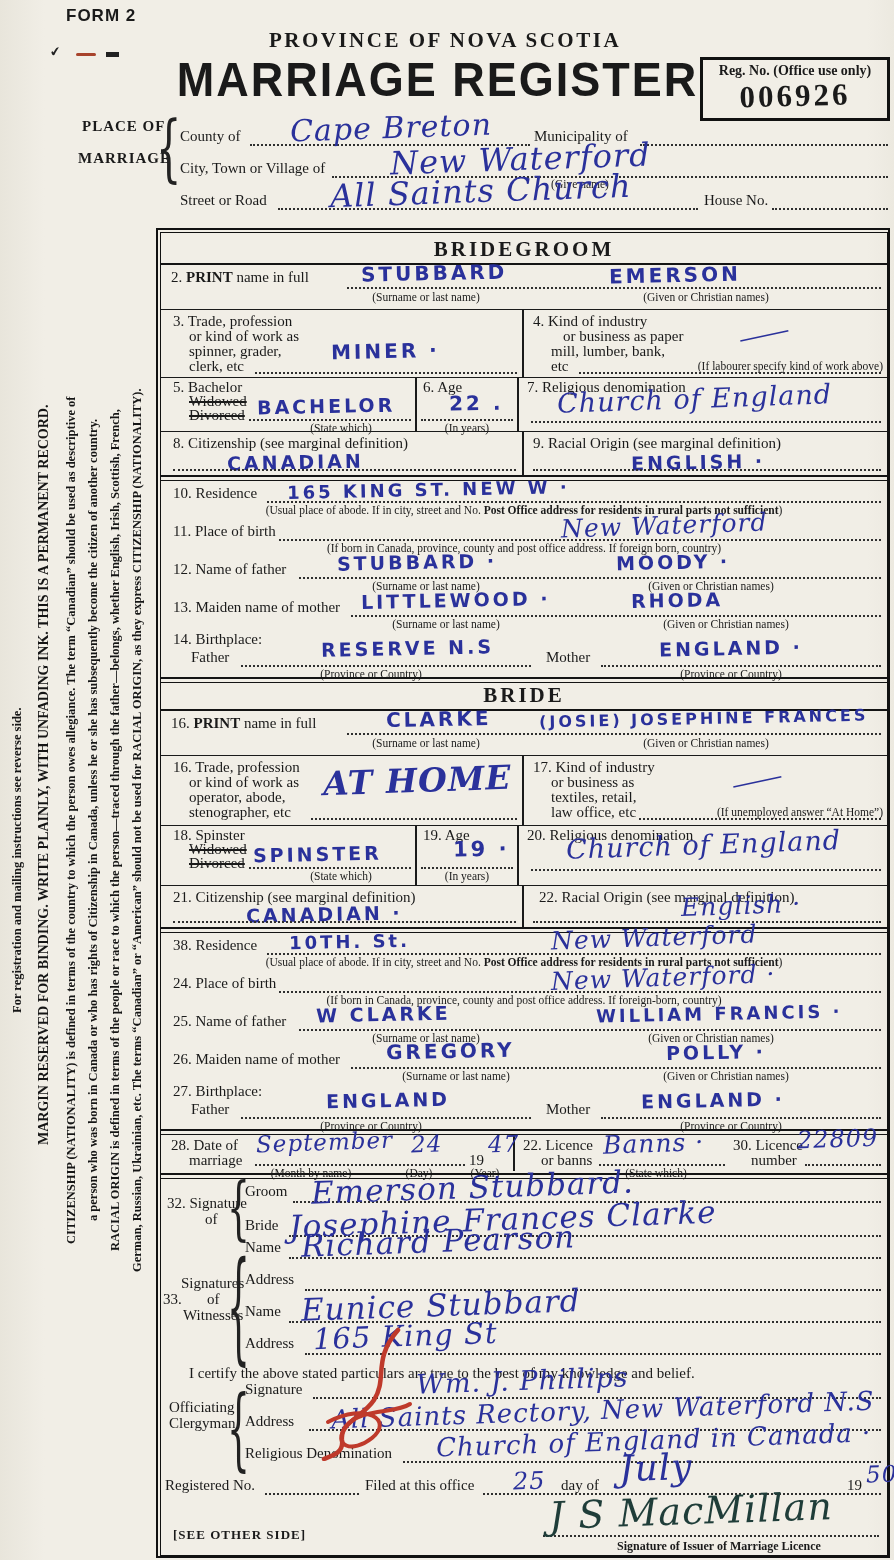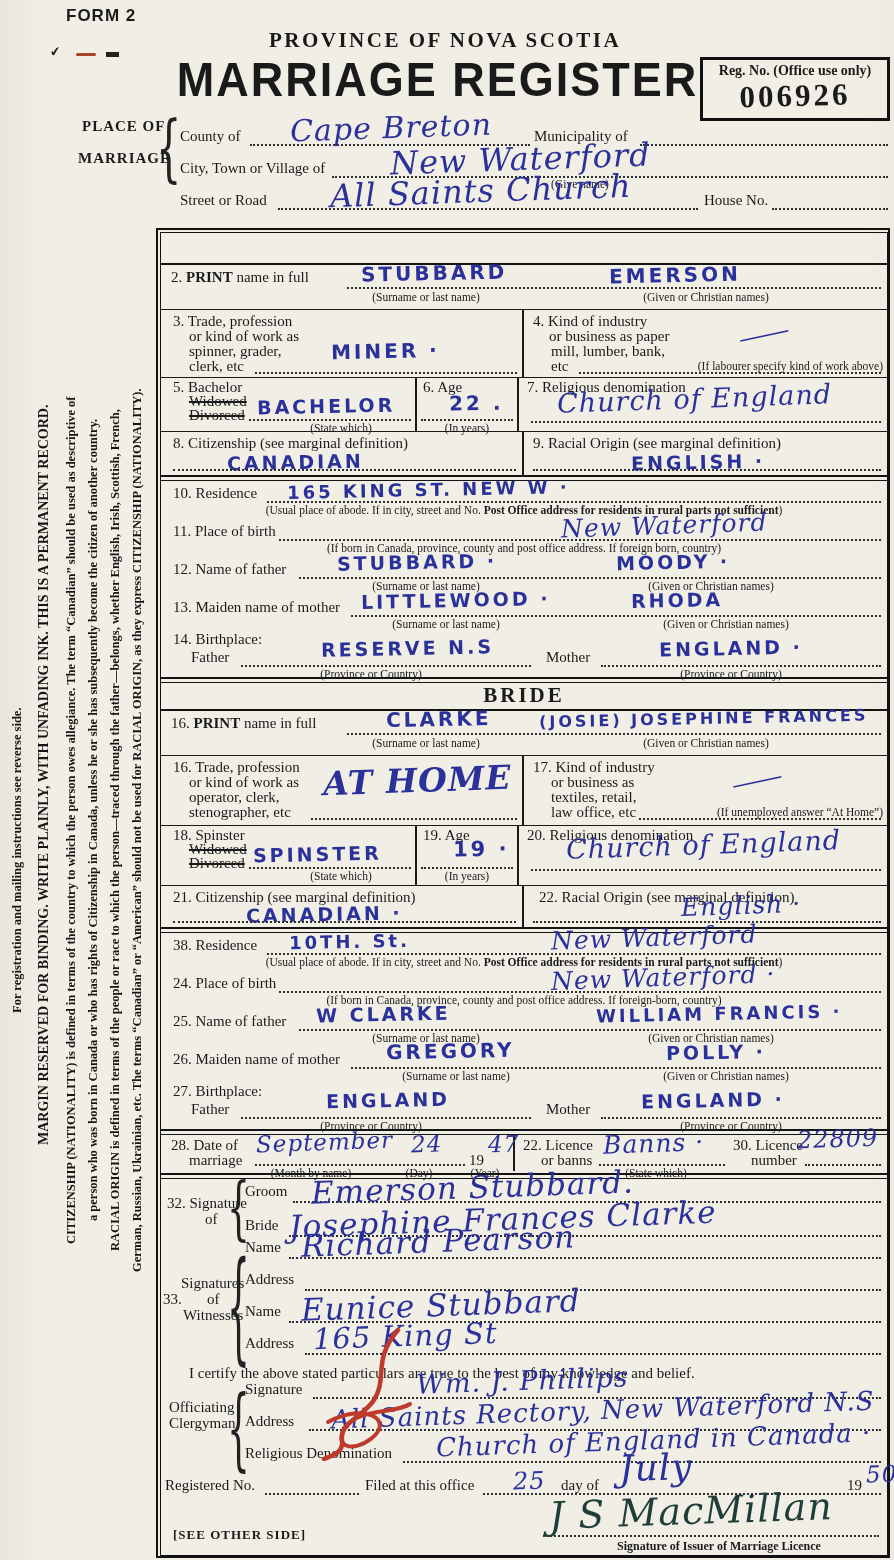--- a/index.html
+++ b/index.html
@@ -77,20 +77,21 @@
 
   <div class="lab" style="left:180px;top:192px;">Street or Road</div>
   <div class="dot" style="left:278px;top:208px;width:420px;"></div>
   <div class="hs" style="left:330px;top:172px;font-size:32px;">All Saints Church</div>
   <div class="lab" style="left:704px;top:192px;">House No.</div>
   <div class="dot" style="left:772px;top:208px;width:116px;"></div>
 
   <div class="tablewrap">
   <div class="tableinner">
 
+    <div class="sec" style="top:4px;">BRIDEGROOM</div>
     <div class="srule" style="top:30px;"></div>
 
     <div class="lab" style="left:10px;top:36px;">
       <span>2.</span>
       <span class="b">PRINT</span>
       <span>name in full</span>
     </div>
     <div class="dot" style="left:186px;top:54px;width:534px;"></div>
     <div class="hp" style="left:200px;top:28px;font-size:20px;">STUBBARD</div>
     <div class="hp" style="left:448px;top:30px;font-size:20px;">EMERSON</div>
@@ -99,21 +100,21 @@
     <div class="hl" style="top:76px;"></div>
 
     <div class="vl" style="left:361px;top:76px;height:68px;"></div>
     <div class="lab" style="left:12px;top:80px;"><span>3.</span> <span>Trade, profession</span></div>
     <div class="lab" style="left:28px;top:95px;">or kind of work as</div>
     <div class="lab" style="left:28px;top:110px;">spinner,   grader,</div>
     <div class="lab" style="left:28px;top:125px;">clerk, etc</div>
     <div class="dot" style="left:94px;top:139px;width:262px;"></div>
     <div class="hp" style="left:170px;top:106px;font-size:20px;">MINER  ·</div>
     <div class="lab" style="left:372px;top:80px;"><span>4.</span> <span>Kind of industry</span></div>
-    <div class="lab" style="left:388px;top:95px;">or business as paper</div>
+    <div class="lab" style="left:402px;top:95px;">or business as paper</div>
     <div class="lab" style="left:390px;top:110px;">mill, lumber, bank,</div>
     <div class="lab" style="left:390px;top:125px;">etc</div>
     <div class="dot" style="left:418px;top:139px;width:302px;"></div>
     <div class="small" style="left:436px;top:127px;width:286px;text-align:right;">(If labourer specify kind of work above)</div>
     <div class="dashm" style="left:592px;top:88px;">—</div>
     <div class="hl" style="top:144px;"></div>
 
     <div class="vl" style="left:254px;top:144px;height:54px;"></div>
     <div class="vl" style="left:356px;top:144px;height:54px;"></div>
     <div class="lab" style="left:12px;top:146px;"><span>5.</span> <span>Bachelor</span></div>
@@ -185,21 +186,21 @@
     <div class="dot" style="left:186px;top:500px;width:534px;"></div>
     <div class="hp" style="left:225px;top:474px;font-size:20px;">CLARKE</div>
     <div class="hp" style="left:378px;top:476px;font-size:16px;">(JOSIE) JOSEPHINE   FRANCES</div>
     <div class="small ctr" style="left:150px;top:504px;width:230px;">(Surname or last name)</div>
     <div class="small ctr" style="left:420px;top:504px;width:250px;">(Given or Christian names)</div>
     <div class="hl" style="top:522px;"></div>
 
     <div class="vl" style="left:361px;top:522px;height:70px;"></div>
     <div class="lab" style="left:12px;top:526px;"><span>16.</span> <span>Trade,  profession</span></div>
     <div class="lab" style="left:28px;top:541px;">or kind of work as</div>
-    <div class="lab" style="left:28px;top:556px;">operator,   clerk,</div>
+    <div class="lab" style="left:28px;top:556px;">operator,   abode,</div>
     <div class="lab" style="left:28px;top:571px;">stenographer, etc</div>
     <div class="dot" style="left:150px;top:585px;width:206px;"></div>
     <div class="hs" style="left:162px;top:528px;font-size:33px;font-weight:bold;">AT HOME</div>
     <div class="lab" style="left:372px;top:526px;"><span>17.</span> <span>Kind of industry</span></div>
     <div class="lab" style="left:390px;top:541px;">or  business  as</div>
     <div class="lab" style="left:390px;top:556px;">textiles,   retail,</div>
     <div class="lab" style="left:390px;top:571px;">law office, etc</div>
     <div class="dot" style="left:478px;top:585px;width:242px;"></div>
     <div class="small" style="left:436px;top:573px;width:286px;text-align:right;">(If unemployed answer “At Home”)</div>
     <div class="dashm" style="left:585px;top:534px;">—</div>

